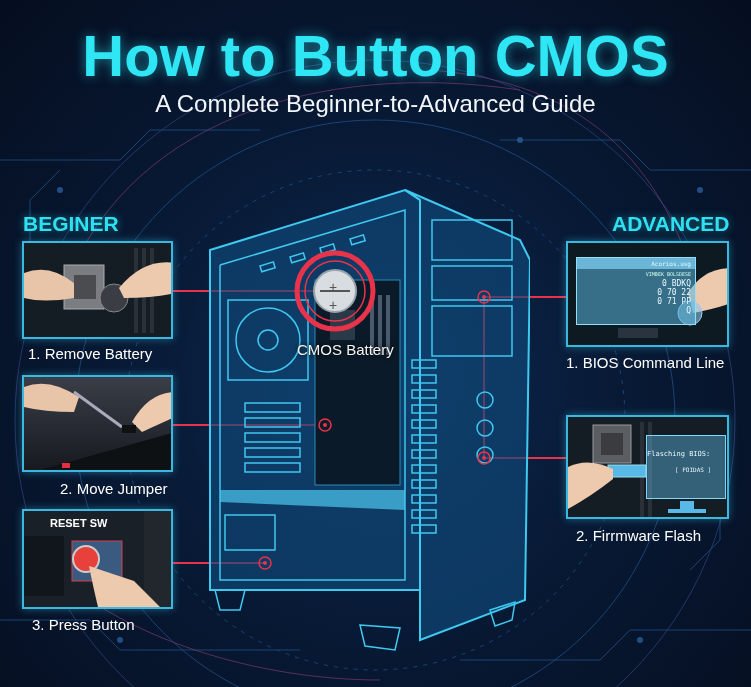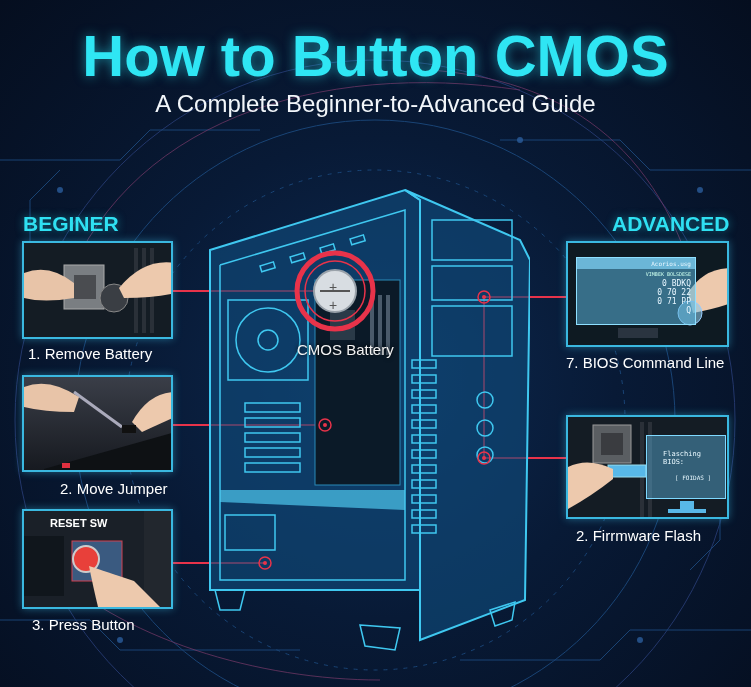--- a/index.html
+++ b/index.html
@@ -240,34 +240,34 @@
   </svg>
   <div class="bios-panel">
     <div class="bar">Acorios.usg</div>
     <div class="sub">VIMBEK  BOLSDESE</div>
     <div class="line">0 BDKQ</div>
     <div class="line">0 70 22</div>
     <div class="line">0 71 PP</div>
     <div class="line">Q</div>
   </div>
 </div>
-<div class="step-label" style="left:566px; top:354px;">7. BIOS Command Line</div>
+<div class="step-label" style="left:566px; top:354px;">1. BIOS Command Line</div>
 
 <div class="card" style="left:566px; top:415px; width:163px; height:104px;">
   <svg width="163" height="104" style="position:absolute;left:0;top:0;">
     <rect width="163" height="104" fill="#141c24"></rect>
     <rect x="25" y="8" width="38" height="38" fill="#5a5e62" stroke="#999"></rect>
     <rect x="33" y="16" width="22" height="22" fill="#3a3c40"></rect>
     <g fill="#2a3038">
         <rect x="72" y="5" width="4" height="95"></rect>
         <rect x="80" y="5" width="4" height="95"></rect>
       </g>
     <rect x="40" y="48" width="38" height="12" fill="#58b8e8" stroke="#9de"></rect>
     <path d="M0 50 Q20 40 45 52 L45 62 Q25 78 0 92Z" fill="#edc9ad"></path>
     <rect x="112" y="84" width="14" height="8" fill="#58b8e8"></rect>
     <rect x="100" y="92" width="38" height="4" fill="#58b8e8"></rect>
   </svg>
   <div class="flash-panel">
-    <div style="font-size:7px;padding:14px 16px 2px;">Flasching BIOS:</div>
+    <div style="font-size:7px;padding:14px 0 2px;">Flasching BIOS:</div>
     <div style="font-size:6px;padding:6px 0 0 28px;">[ FOIDAS ]</div>
   </div>
 </div>
 <div class="step-label" style="left:576px; top:527px;">2. Firrmware Flash</div>
 
 </body></html>

